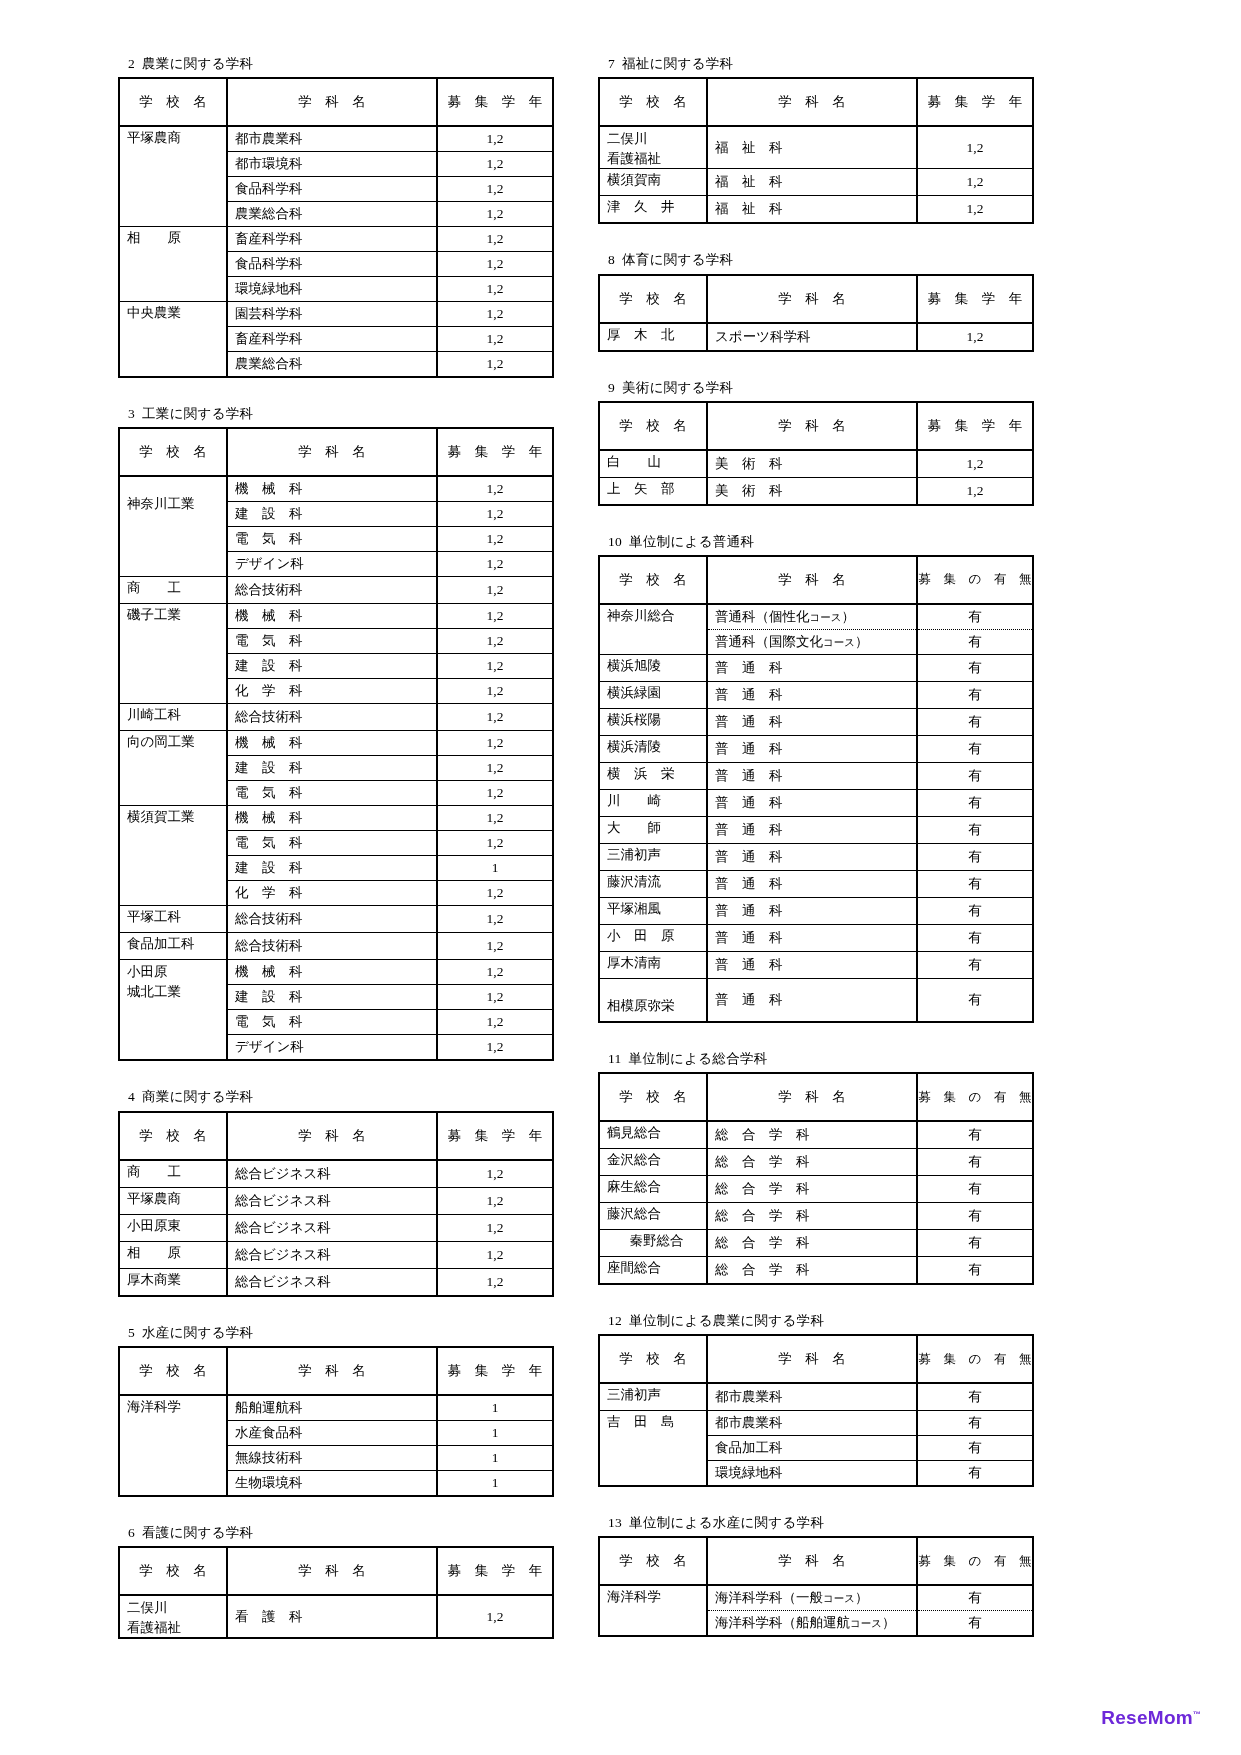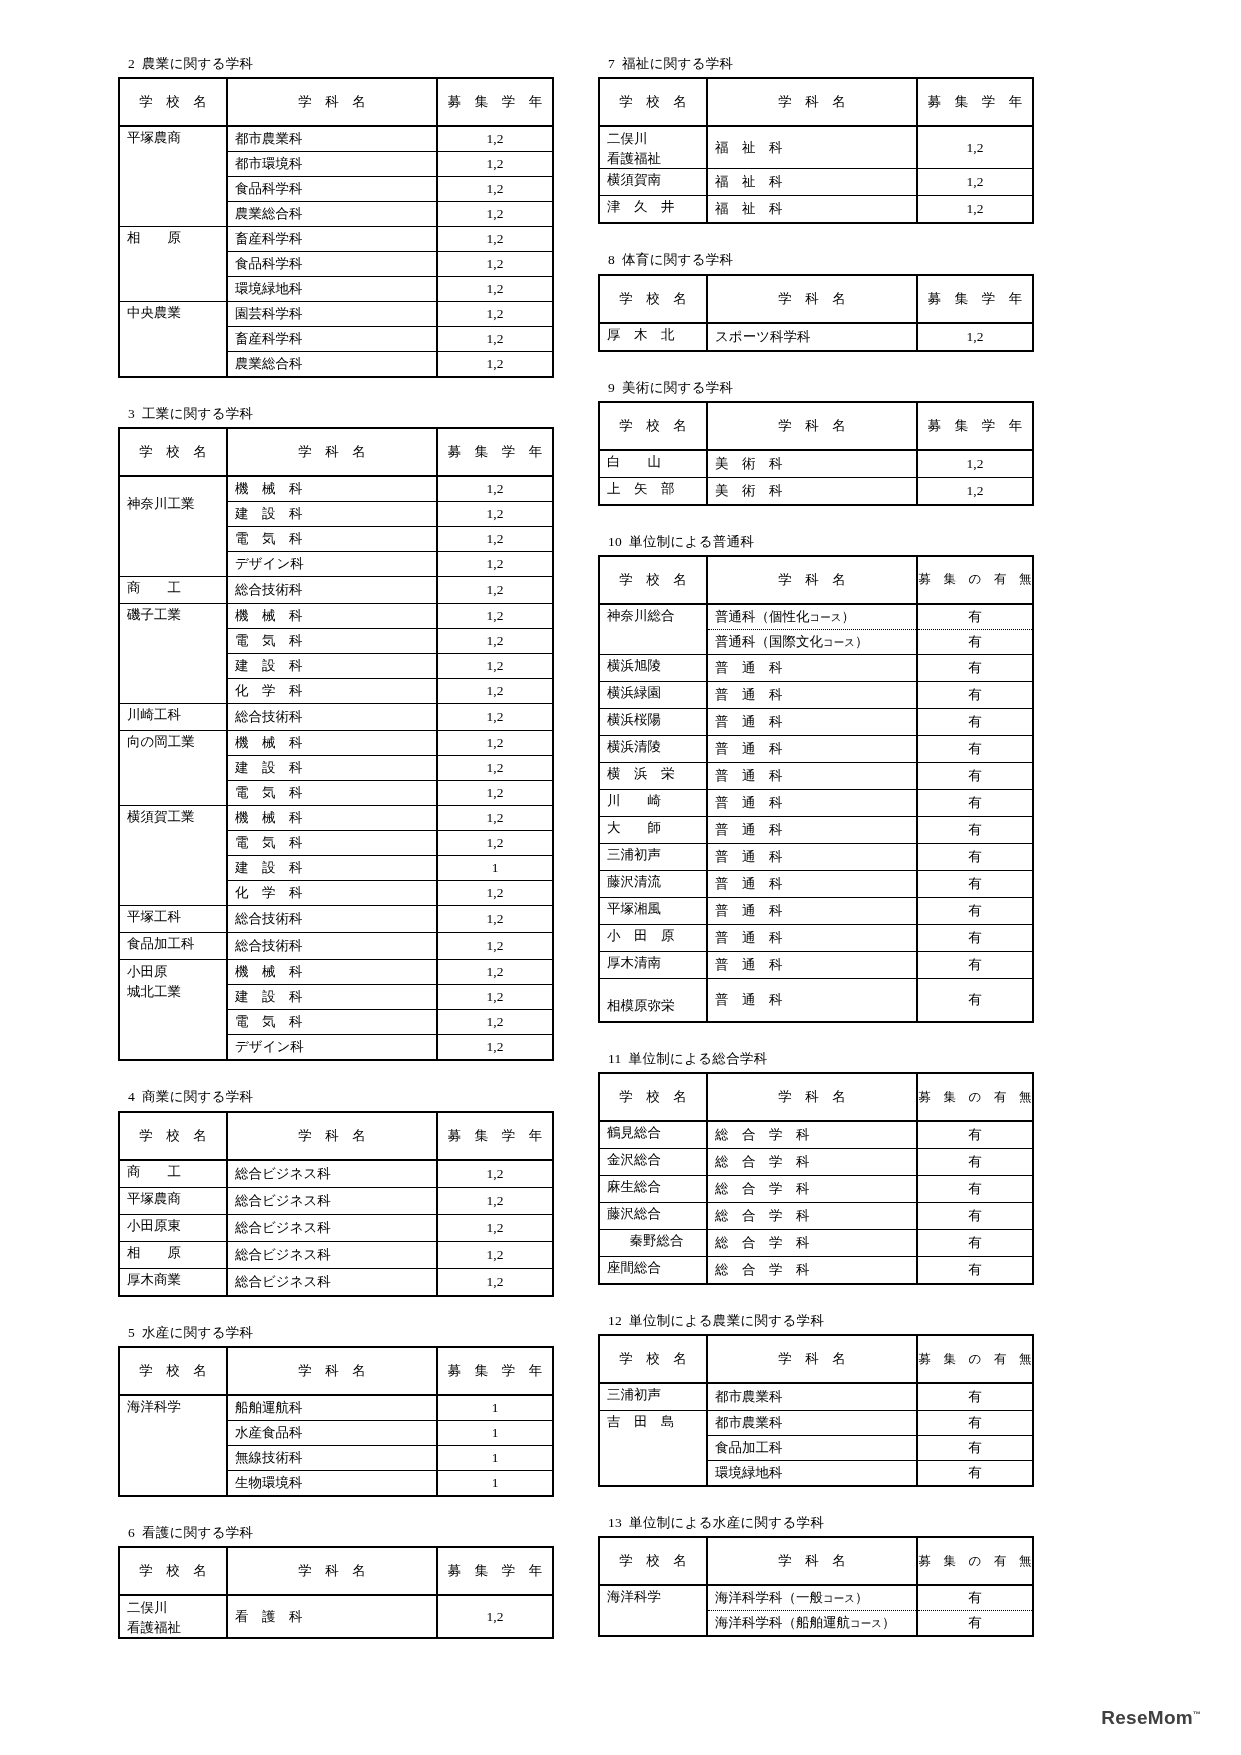--- a/index.html
+++ b/index.html
@@ -97,21 +97,21 @@
 
   .small-course { font-size: 10.5px; }
 
   .watermark {
     position: absolute;
     right: 40px;
     bottom: 26px;
     font-family: "Liberation Sans", sans-serif;
     font-size: 19px;
     font-weight: bold;
-    color: #404040;
+    color: #6d28d9;
     letter-spacing: 0.3px;
     margin-top: 27px;
   }
   .watermark .tm {
     font-size: 8px;
     vertical-align: super;
     letter-spacing: 0;
   }
 </style>
 </head>

